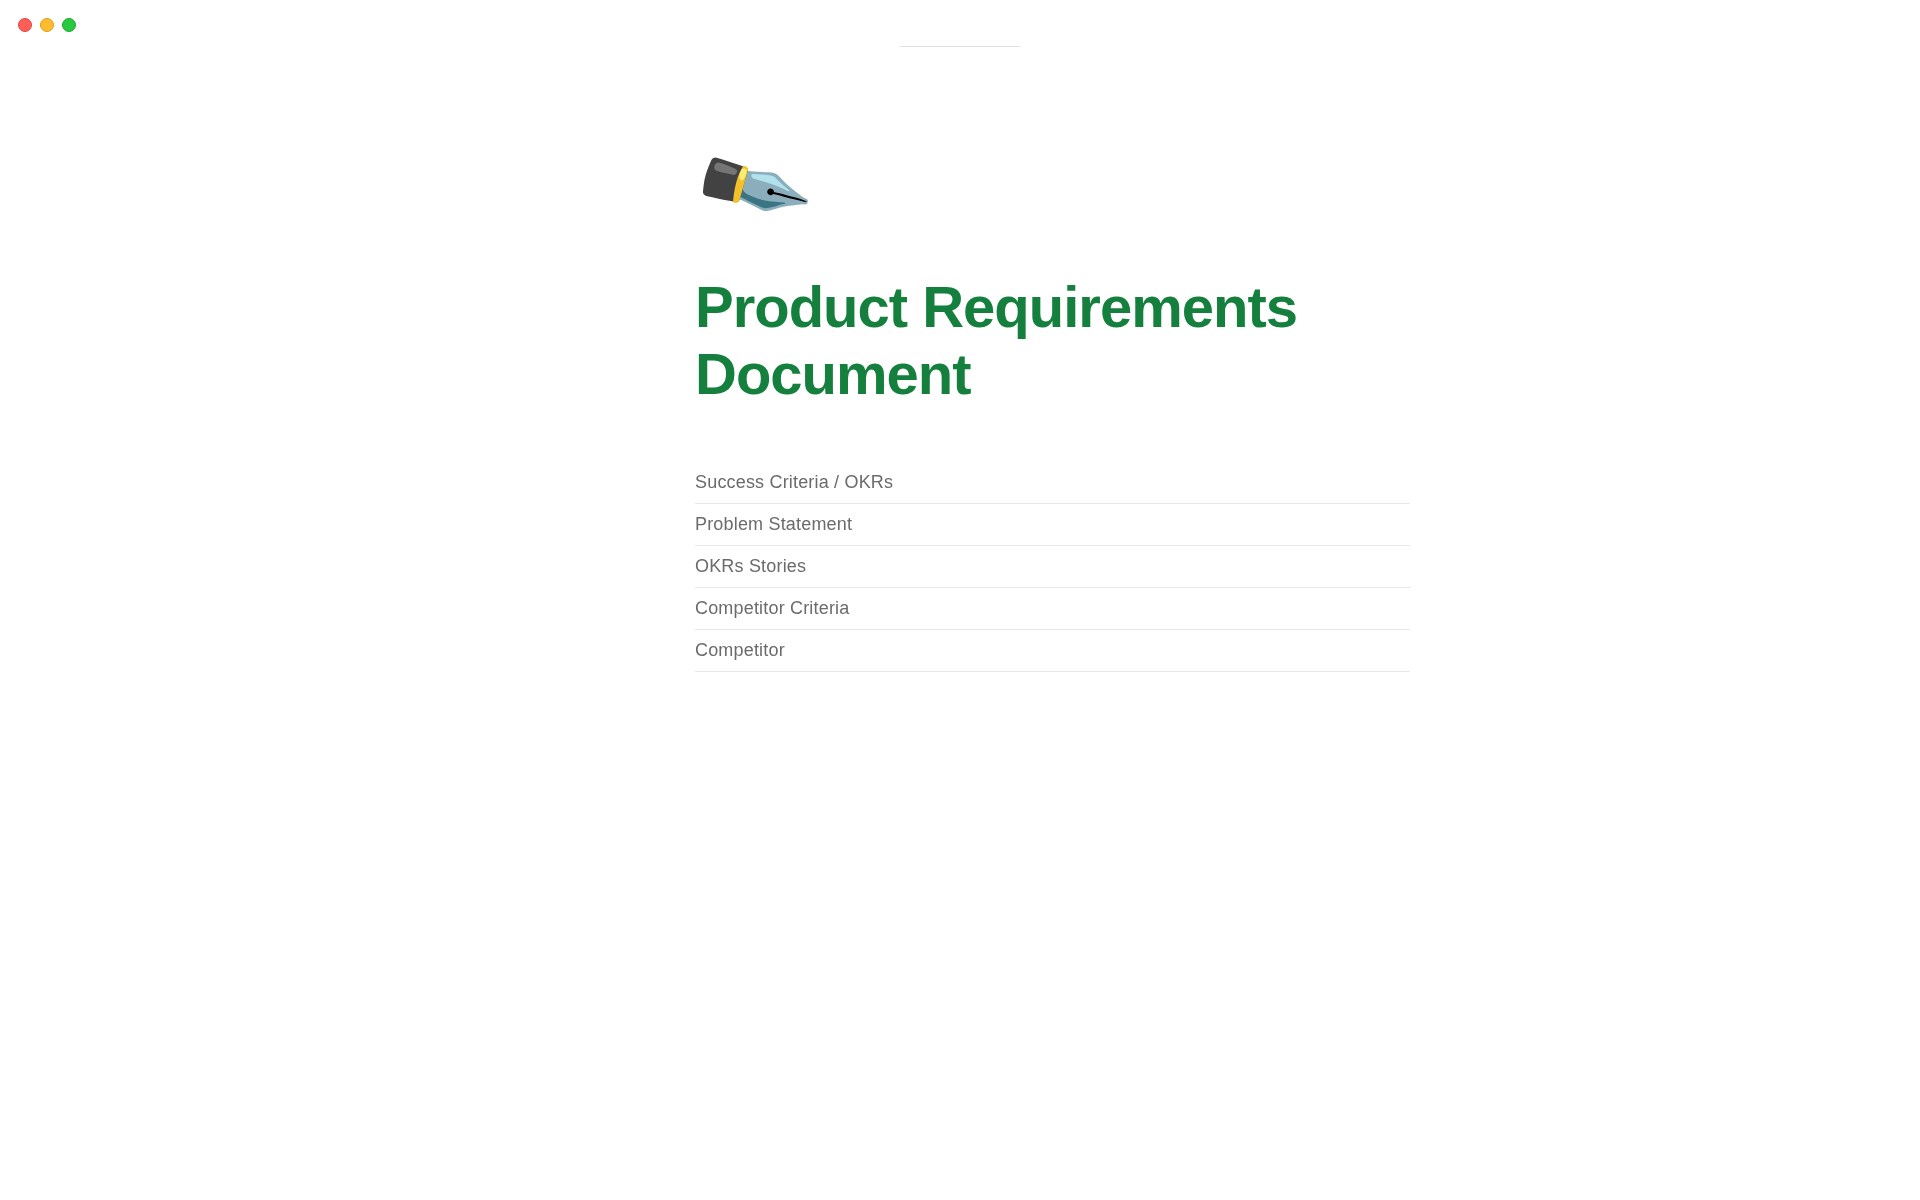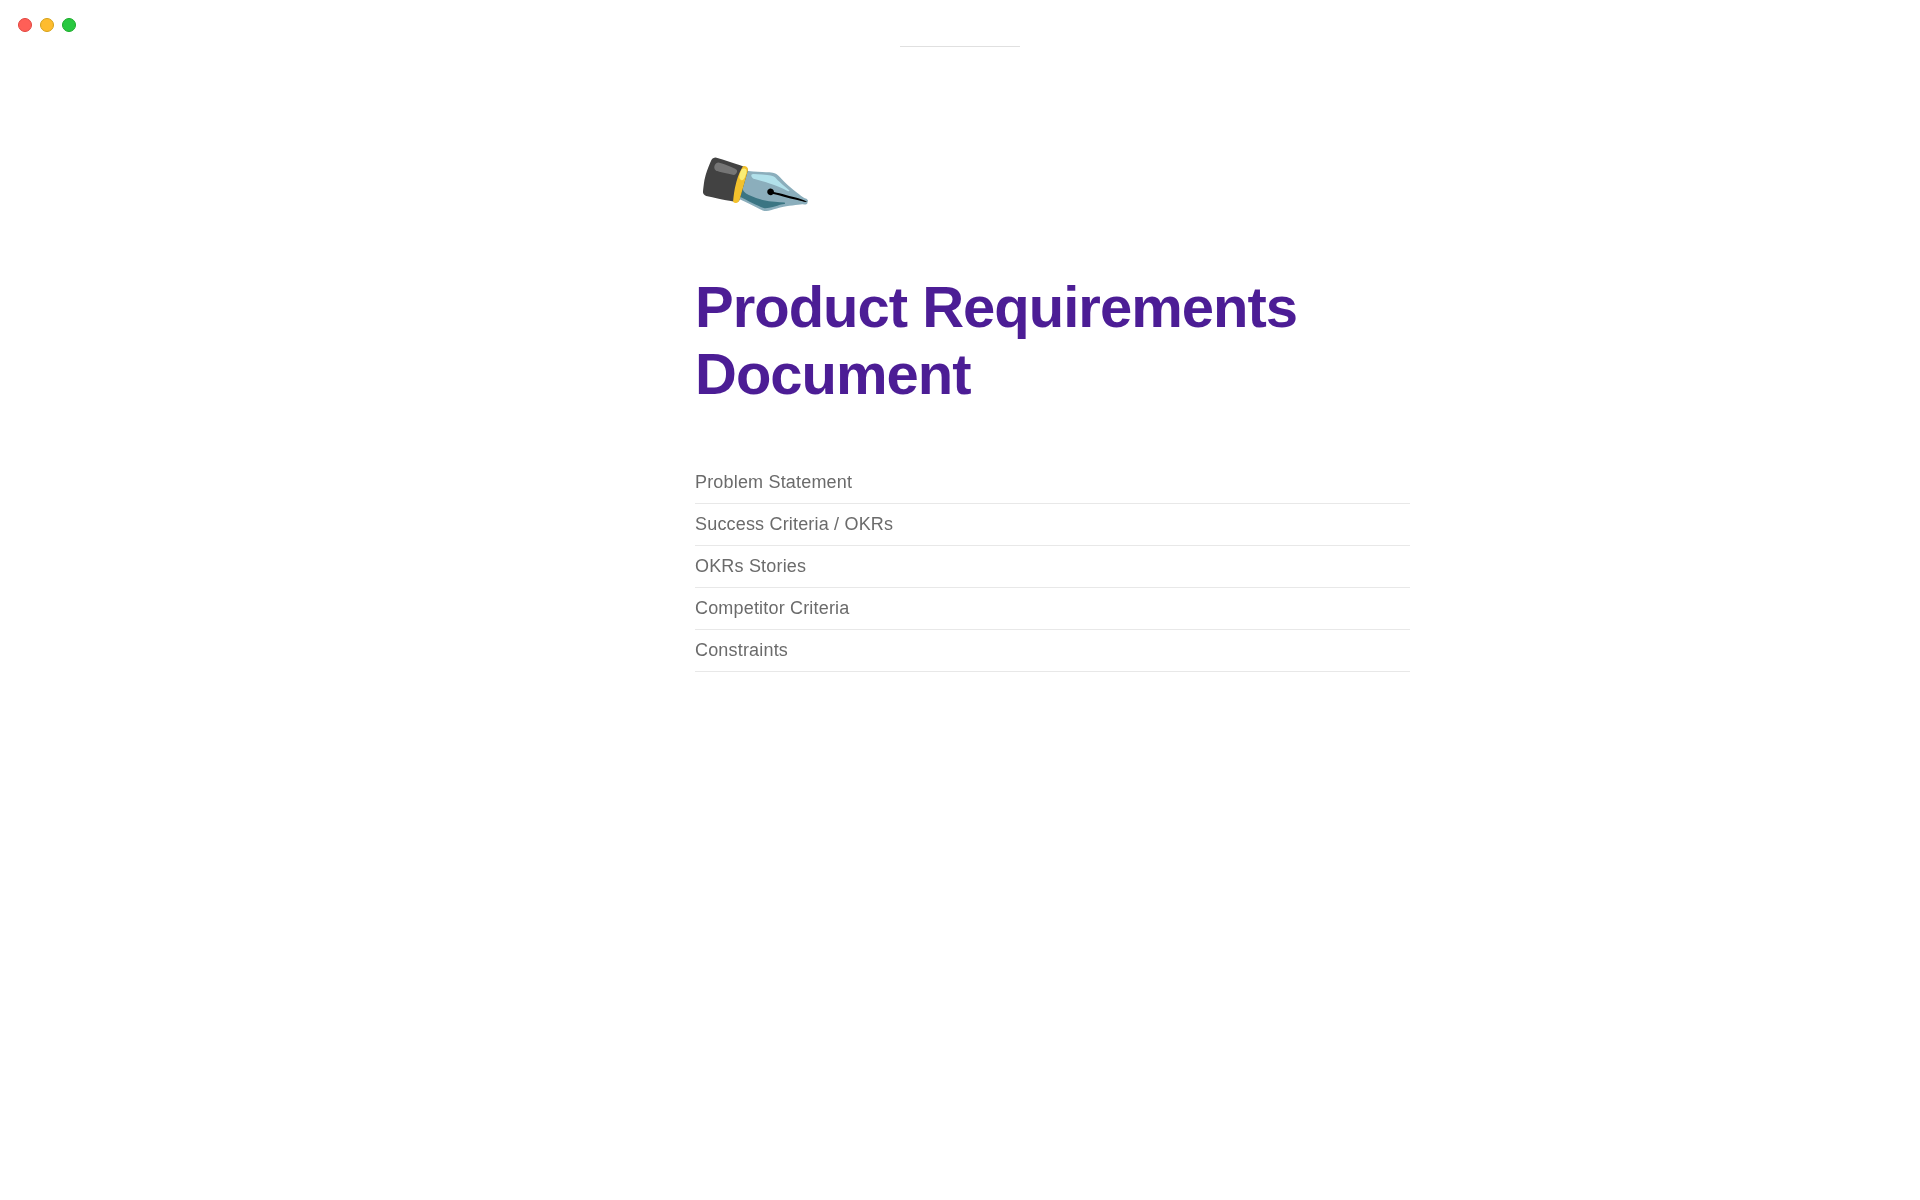--- a/index.html
+++ b/index.html
@@ -77,21 +77,21 @@
       font-size: 80px;
       display: inline-block;
       transform: rotate(-30deg);
       filter: grayscale(20%);
     }
 
     
     .page-title {
       font-size: 58px;
       font-weight: 800;
-      color: #4c1d95;
+      color: #15803d;
       line-height: 1.15;
       margin-bottom: 55px;
       letter-spacing: -1px;
       max-width: 880px;
     }
 
     
     .toc-list {
       list-style: none;
       display: flex;
@@ -130,29 +130,29 @@
   <div class="pen-icon-container">
     <span class="pen-icon">✒️</span>
   </div>
 
   <h1 class="page-title">
     <span>Product Requirements Document</span><br>
   </h1>
 
   <ul class="toc-list">
     <li class="toc-item">
-      <a class="toc-link">Problem Statement</a>
+      <a class="toc-link">Success Criteria / OKRs</a>
     </li>
     <li class="toc-item">
-      <a class="toc-link">Success Criteria / OKRs</a>
+      <a class="toc-link">Problem Statement</a>
     </li>
     <li class="toc-item">
       <a class="toc-link">OKRs Stories</a>
     </li>
     <li class="toc-item">
       <a class="toc-link">Competitor Criteria</a>
     </li>
     <li class="toc-item">
-      <a class="toc-link">Constraints</a>
+      <a class="toc-link">Competitor</a>
     </li>
   </ul>
 
 </div>
 
 </body></html>

